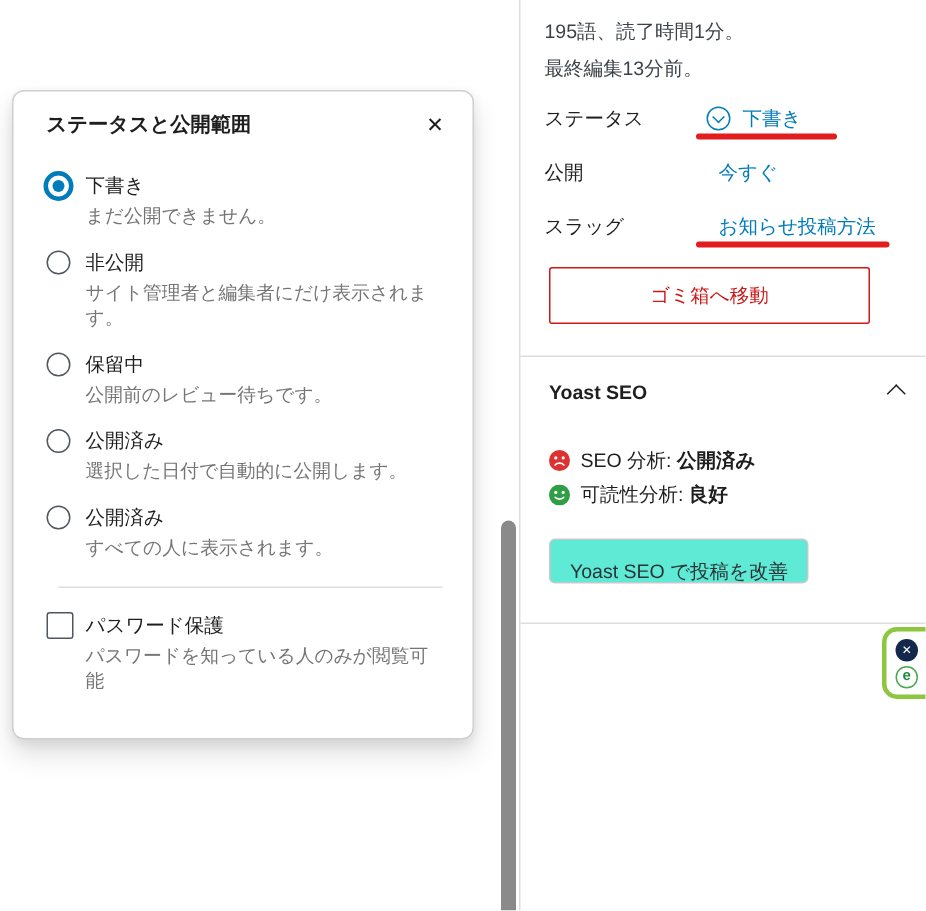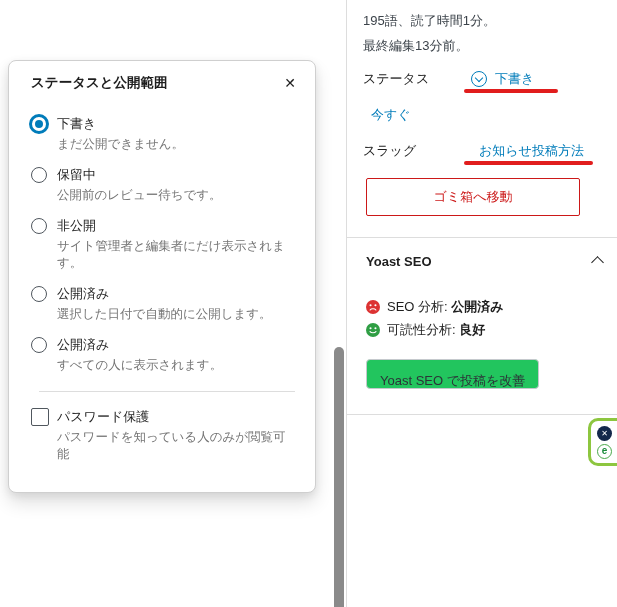--- a/index.html
+++ b/index.html
@@ -35,21 +35,21 @@
   .hr-full{border:none;border-top:1px solid var(--border,#ddd);margin:21px -5px 0 -16px;}
   .yoast-header{display:flex;justify-content:space-between;align-items:center;margin:13px 6px 0 3px;}
   .yoast-title{font-size:13px;font-weight:700;color:#1e1e1e;}
   .chev-btn{background:none;border:none;padding:4px;cursor:pointer;}
   .chevron-up{width:8px;height:8px;border-top:1.5px solid #1e1e1e;border-right:1.5px solid #1e1e1e;
     transform:rotate(-45deg);display:block;margin-top:3px;}
   .analysis{margin:24px 0 0 3px;}
   .analysis-row{display:flex;align-items:center;gap:7px;line-height:23px;font-size:13px;color:#1e1e1e;}
   .face{width:14px;height:14px;display:inline-flex;flex-shrink:0;}
   .improve-btn{display:inline-block;margin:18px 0 0 3px;height:30px;padding:12px 13px;font-size:13px;
-    color:#2c3338;background:#22c55e;border:1px solid #c5c9cd;border-radius:4px;font-family:inherit;cursor:pointer;}
+    color:#2c3338;background:#5eead4;border:1px solid #c5c9cd;border-radius:4px;font-family:inherit;cursor:pointer;}
   .hr-2{border:none;border-top:1px solid var(--border,#ddd);margin:25px -5px 0 -16px;}
   
   .scrollbar{position:absolute;left:334px;top:347px;width:10px;height:260px;
     background:var(--scrollbar,#8a8a8a);border-radius:6px 6px 0 0;cursor:pointer;}
   
   .popover{position:absolute;left:8px;top:60px;width:308px;box-sizing:border-box;
     background:#fff;border:1px solid #cfcfcf;border-radius:8px;
     box-shadow:0 10px 18px rgba(0,0,0,.12),0 3px 8px rgba(0,0,0,.08);
     padding:10px 18px 16px 22px;}
   .popover-header{display:flex;align-items:center;justify-content:space-between;}
@@ -91,20 +91,21 @@
   <div class="meta-rows">
     <div class="meta-row">
       <span class="meta-label">ステータス</span>
       <button class="status-btn">
         <span class="status-icon"></span>
         <span class="link-text">下書き</span>
       </button>
       <span class="marker marker-status"></span>
     </div>
     <div class="meta-row">
+      <span class="meta-label">公開</span>
       <a class="meta-link">今すぐ</a>
     </div>
     <div class="meta-row">
       <span class="meta-label">スラッグ</span>
       <a class="meta-link">お知らせ投稿方法</a>
       <span class="marker marker-slug"></span>
     </div>
   </div>
 
   <button class="trash-btn">ゴミ箱へ移動</button>
@@ -160,29 +161,29 @@
     <div class="option">
       <span class="ctrl-col"><span class="radio selected"></span></span>
       <div>
         <div class="option-label">下書き</div>
         <div class="option-desc">まだ公開できません。</div>
       </div>
     </div>
     <div class="option">
       <span class="ctrl-col"><span class="radio"></span></span>
       <div>
+        <div class="option-label">非公開</div>
+        <div class="option-desc">サイト管理者と編集者にだけ表示されます。</div>
+      </div>
+    </div>
+    <div class="option">
+      <span class="ctrl-col"><span class="radio"></span></span>
+      <div>
         <div class="option-label">保留中</div>
         <div class="option-desc">公開前のレビュー待ちです。</div>
-      </div>
-    </div>
-    <div class="option">
-      <span class="ctrl-col"><span class="radio"></span></span>
-      <div>
-        <div class="option-label">非公開</div>
-        <div class="option-desc">サイト管理者と編集者にだけ表示されます。</div>
       </div>
     </div>
     <div class="option">
       <span class="ctrl-col"><span class="radio"></span></span>
       <div>
         <div class="option-label">公開済み</div>
         <div class="option-desc">選択した日付で自動的に公開します。</div>
       </div>
     </div>
     <div class="option">

